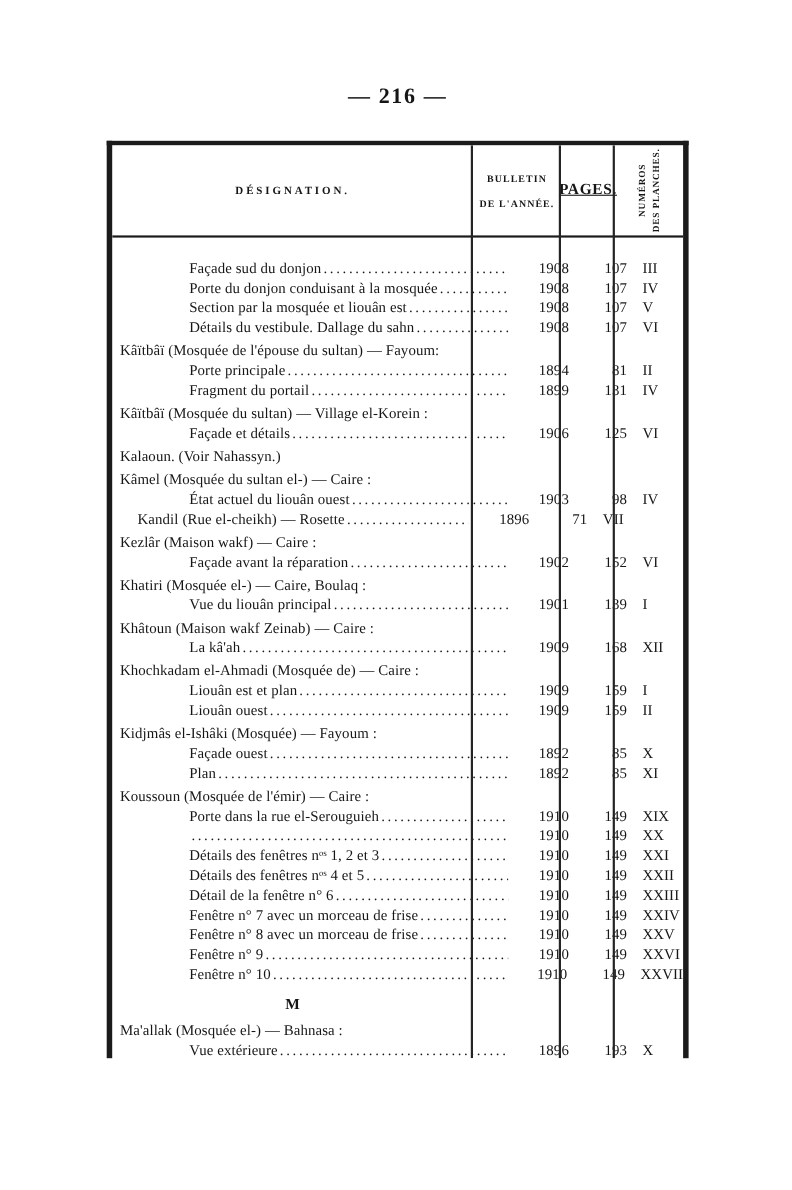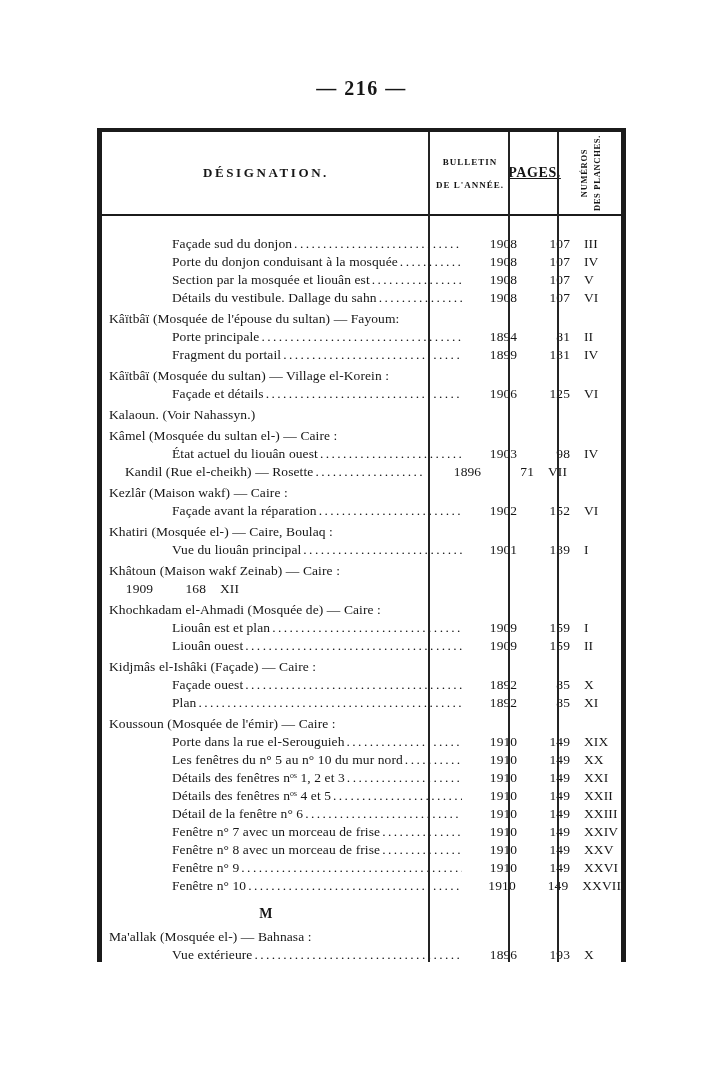--- a/index.html
+++ b/index.html
@@ -28,21 +28,21 @@
   }
   .vline { position:absolute; top:0; bottom:0; width:2px; background:#242424; }
   .v1 { left:326px; } .v2 { left:406px; } .v3 { left:455px; }
 
   
   .thead {
     height:84px; border-bottom:2px solid #1b1b1b;
     display:grid; grid-template-columns:328px 80px 49px 1fr;
   }
   .th { display:flex; align-items:center; justify-content:center; font-weight:bold; }
-  .th-desig { font-size:13px; letter-spacing:2.6px; }
+  .th-desig { font-size:10px; letter-spacing:2.6px; }
   .th-bull  { flex-direction:column; gap:13px; font-size:9px;  letter-spacing:1px;align-items:center; }
   .th-pages { font-size:14px; letter-spacing:0.6px;text-decoration:underline; }
   .th-pl    { position:relative; }
   .th-pl .rot {
     position:absolute; top:50%; left:50%;
     transform:translate(-50%,-50%) rotate(-90deg);
     font-size:8.5px; letter-spacing:0.7px; line-height:12.5px;
     white-space:nowrap; text-align:center;
   }
 
@@ -209,20 +209,24 @@
             <span class="leader"></span>
           </div>
           <div class="year">1901</div>
           <div class="page">139</div>
           <div class="plate">I</div>
         </div>
         <div class="row group">
           <div class="gdesig">Khâtoun (Maison wakf Zeinab) — Caire :</div>
         </div>
         <div class="row entry">
+          <div class="desig ind">
+            <span class="lbl">La kâ'ah</span>
+            <span class="leader"></span>
+          </div>
           <div class="year">1909</div>
           <div class="page">168</div>
           <div class="plate">XII</div>
         </div>
         <div class="row group">
           <div class="gdesig">Khochkadam el-Ahmadi (Mosquée de) — Caire :</div>
         </div>
         <div class="row entry">
           <div class="desig ind">
             <span class="lbl">Liouân est et plan</span>
@@ -235,21 +239,21 @@
         <div class="row entry">
           <div class="desig ind">
             <span class="lbl">Liouân ouest</span>
             <span class="leader"></span>
           </div>
           <div class="year">1909</div>
           <div class="page">159</div>
           <div class="plate">II</div>
         </div>
         <div class="row group">
-          <div class="gdesig">Kidjmâs el-Ishâki (Façade) — Caire :</div>
+          <div class="gdesig">Kidjmâs el-Ishâki (Mosquée) — Fayoum :</div>
         </div>
         <div class="row entry">
           <div class="desig ind">
             <span class="lbl">Façade ouest</span>
             <span class="leader"></span>
           </div>
           <div class="year">1892</div>
           <div class="page">85</div>
           <div class="plate">X</div>
         </div>
@@ -269,21 +273,20 @@
           <div class="desig ind">
             <span class="lbl">Porte dans la rue el-Serouguieh</span>
             <span class="leader"></span>
           </div>
           <div class="year">1910</div>
           <div class="page">149</div>
           <div class="plate">XIX</div>
         </div>
         <div class="row entry">
           <div class="desig ind">
-            <span class="lbl">Les fenêtres du n° 5 au n° 10 du mur nord</span>
             <span class="leader"></span>
           </div>
           <div class="year">1910</div>
           <div class="page">149</div>
           <div class="plate">XX</div>
         </div>
         <div class="row entry">
           <div class="desig ind">
             <span class="lbl">Détails des fenêtres nᵒˢ 1, 2 et 3</span>
             <span class="leader"></span>

